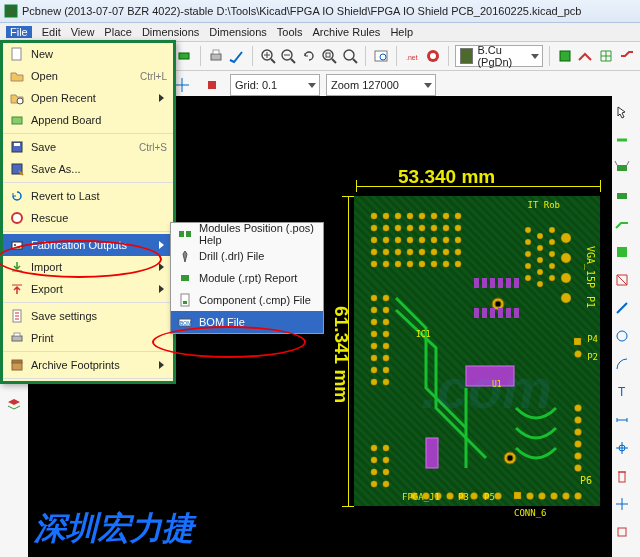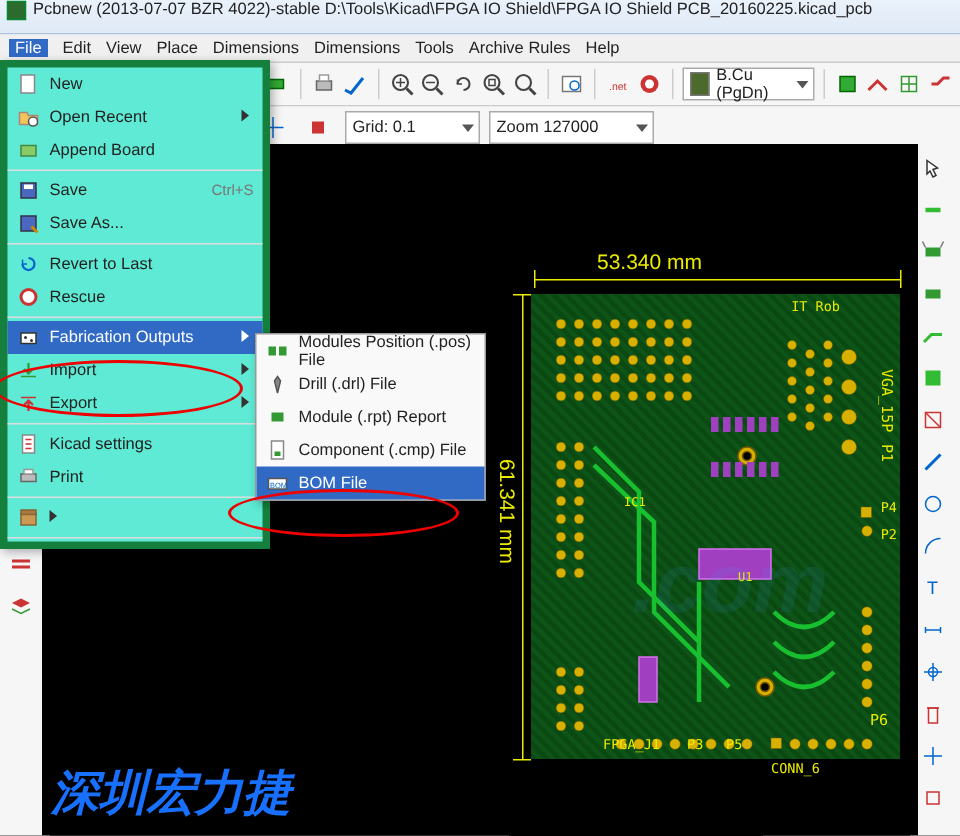--- a/index.html
+++ b/index.html
@@ -1,40 +1,40 @@
 <!DOCTYPE html>
 <html><head>
 <meta charset="utf-8">
 <style>
   html,body{margin:0;padding:0;font-family:"Segoe UI",Tahoma,sans-serif;font-size:11px;color:#222;background:#000;width:640px;height:557px;overflow:hidden}
   .window{background:#f0f0f0;width:640px;height:557px;position:relative}
-  .titlebar{height:22px;background:linear-gradient(#eaf2fb,#dfe9f6);display:flex;align-items:flex-start;padding:0 4px;border-bottom:1px solid #b0c4de}
+  .titlebar{height:22px;background:linear-gradient(#eaf2fb,#dfe9f6);display:flex;align-items:center;padding:0 4px;border-bottom:1px solid #b0c4de}
   .titlebar .icon{margin-right:4px}
   .menubar{height:18px;background:#f0f0f0;display:flex;align-items:center;gap:10px;padding:0 6px;border-bottom:1px solid #ccc}
   .menubar span{cursor:default}
   .toolbar{height:28px;background:#f6f6f6;border-bottom:1px solid #ccc;display:flex;align-items:center;padding:0 4px;gap:2px}
   .toolbar .sep{width:1px;height:20px;background:#ccc;margin:0 4px}
   .tbtn{width:22px;height:22px;display:flex;align-items:center;justify-content:center;border:1px solid transparent;border-radius:2px}
   .combo{border:1px solid #aaa;background:#fff;height:20px;padding:0 14px 0 4px;display:flex;align-items:center;position:relative;font-size:11px}
   .combo::after{content:"";border-left:4px solid transparent;border-right:4px solid transparent;border-top:5px solid #555;position:absolute;right:3px;top:8px}
   .toolbar2{height:28px;background:#f6f6f6;border-bottom:1px solid #ccc;display:flex;align-items:center;padding-left:170px;gap:6px}
   .vtoolbar{position:absolute;left:0;top:96px;width:28px;background:#f6f6f6;border-right:1px solid #ccc;display:flex;flex-direction:column;gap:4px;padding:4px 2px;height:460px}
   .vtoolbar2{position:absolute;right:0;top:96px;width:28px;background:#f6f6f6;border-left:1px solid #ccc;display:flex;flex-direction:column;gap:4px;padding:4px 2px;height:460px}
   .canvas{position:absolute;left:28px;right:28px;top:96px;bottom:0;background:#000;overflow:hidden}
   .board{position:absolute;left:326px;top:100px;width:246px;height:310px;background:#0a4a12}
-  .filemenu{position:absolute;left:0;top:40px;width:170px;background:#5eead4;border:5px solid #15803d;box-shadow:2px 2px 6px rgba(0,0,0,.3);z-index:50}
+  .filemenu{position:absolute;left:0;top:40px;width:170px;background:#fef9c3;border:3px solid #15803d;box-shadow:2px 2px 6px rgba(0,0,0,.3);z-index:50}
   .mi{display:flex;align-items:center;height:22px;padding:0 6px;gap:6px}
   .mi.hl{background:#316ac5;color:#fff}
   .mi .ico{width:16px;height:16px;flex:0 0 16px;display:flex;align-items:center;justify-content:center}
   .mi .lab{flex:1}
   .mi .arr{flex:0 0 8px}
   .mi .kb{color:#777;font-size:10px}
   .msep{height:1px;background:#ddd;margin:2px 0}
   .submenu{position:absolute;left:170px;top:222px;width:152px;background:#f9f9f9;border:1px solid #999;box-shadow:2px 2px 6px rgba(0,0,0,.3);z-index:51}
-  .dim{color:#ebeb00;font-size:14px;font-weight:normal;position:absolute}
+  .dim{color:#ebeb00;font-size:19px;font-weight:bold;position:absolute}
   .dim-line{position:absolute;background:#ebeb00}
   .dim-v{writing-mode:vertical-rl;text-orientation:mixed}
   .circle-red{position:absolute;border:2px solid #e00;border-radius:50%;pointer-events:none;z-index:60}
   .watermark{position:absolute;left:60px;top:140px;font-size:64px;font-style:italic;font-weight:bold;color:rgba(64,160,255,.15);z-index:1;pointer-events:none}
   .watermark2{position:absolute;right:60px;top:260px;font-size:56px;font-style:italic;font-weight:bold;color:rgba(64,160,255,.10);z-index:1;pointer-events:none}
   .cn{position:absolute;left:34px;bottom:6px;font-size:32px;font-weight:800;color:#1870ff;font-style:italic;z-index:70}
   svg{display:block}
   .silklabel{position:absolute;color:#d0c000;font-size:7px;font-family:monospace}
   .filemenu .arr::after{content:"";display:inline-block;border-top:4px solid transparent;border-bottom:4px solid transparent;border-left:5px solid #333}
   .mi.hl .arr::after{border-left-color:#fff}
@@ -555,20 +555,29 @@
           <svg width="14" height="14">
             <rect x="2" y="1" width="9" height="12" fill="#fff" stroke="#888"></rect>
           </svg>
         </span>
         <span class="lab">New</span>
       </div>
     <div class="mi">
         <span class="ico">
           <svg width="14" height="14">
             <path d="M1 4h5l1 2h6v6H1z" fill="#f3c45b" stroke="#a87"></path>
+          </svg>
+        </span>
+        <span class="lab">Open</span>
+        <span class="kb">Ctrl+L</span>
+      </div>
+    <div class="mi">
+        <span class="ico">
+          <svg width="14" height="14">
+            <path d="M1 4h5l1 2h6v6H1z" fill="#f3c45b" stroke="#a87"></path>
             <circle cx="10" cy="10" r="3" fill="#fff" stroke="#555"></circle>
           </svg>
         </span>
         <span class="lab">Open Recent</span>
         <span class="arr"></span>
       </div>
     <div class="mi">
         <span class="ico">
           <svg width="14" height="14">
             <rect x="2" y="4" width="10" height="7" fill="#8c6" stroke="#484"></rect>
@@ -647,53 +656,54 @@
         <span class="arr"></span>
       </div>
     <div class="msep"></div>
     <div class="mi">
         <span class="ico">
           <svg width="14" height="14">
             <rect x="3" y="1" width="8" height="12" fill="#fff" stroke="#888"></rect>
             <path d="M5 4h4M5 7h4M5 10h4" stroke="#c33"></path>
           </svg>
         </span>
-        <span class="lab">Kicad settings</span>
+        <span class="lab">Save settings</span>
       </div>
     <div class="mi">
         <span class="ico">
           <svg width="14" height="14">
             <rect x="2" y="5" width="10" height="5" fill="#bbb" stroke="#666"></rect>
             <rect x="4" y="2" width="6" height="3" fill="#fff" stroke="#999"></rect>
           </svg>
         </span>
         <span class="lab">Print</span>
       </div>
     <div class="msep"></div>
     <div class="mi">
         <span class="ico">
           <svg width="14" height="14">
             <rect x="2" y="4" width="10" height="8" fill="#c95" stroke="#863"></rect>
             <rect x="2" y="2" width="10" height="3" fill="#a74" stroke="#863"></rect>
           </svg>
         </span>
+        <span class="lab">Archive Footprints</span>
         <span class="arr"></span>
       </div>
     <div class="msep"></div>
   </div>
 
   <div class="submenu">
     <div class="mi">
         <span class="ico">
           <svg width="14" height="14">
             <rect x="1" y="4" width="5" height="6" fill="#393"></rect>
             <rect x="8" y="4" width="5" height="6" fill="#393"></rect>
           </svg>
         </span>
-        <span class="lab">Modules Position (.pos) File</span>
+        <span class="lab">Modules Position (.pos) Help</span>
       </div>
     <div class="mi">
         <span class="ico">
           <svg width="14" height="14">
             <path d="M7 2l2 3-2 8-2-8z" fill="#888" stroke="#555"></path>
           </svg>
         </span>
         <span class="lab">Drill (.drl) File</span>
       </div>
     <div class="mi">

